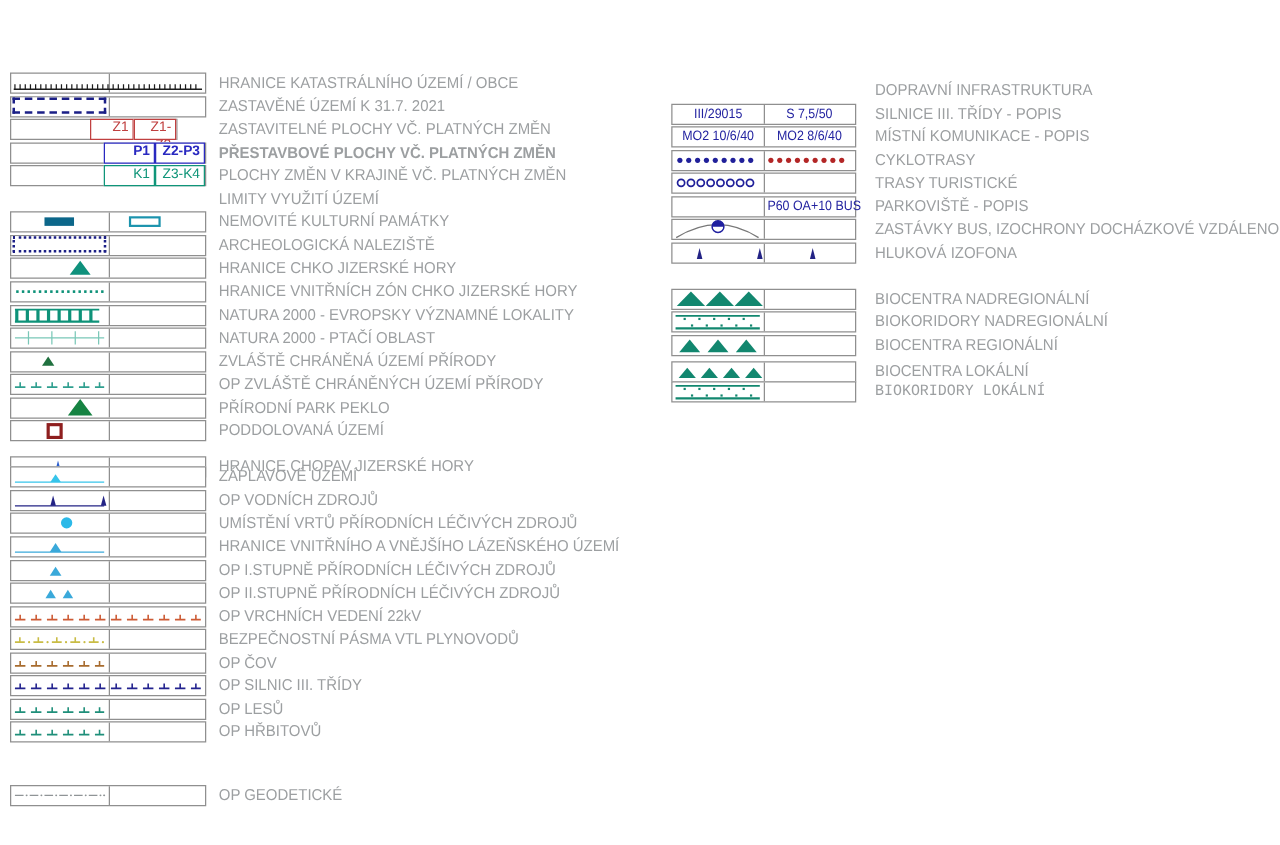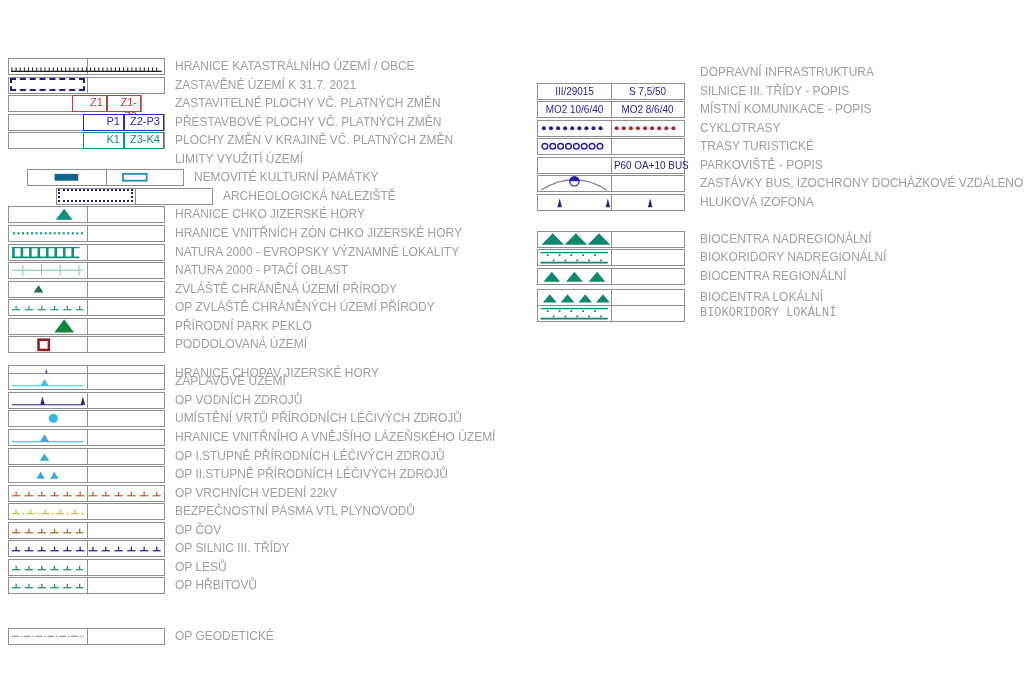--- a/index.html
+++ b/index.html
@@ -80,50 +80,50 @@
         <span class="legend-label" style="left:167px">ZASTAVĚNÉ ÚZEMÍ K 31.7. 2021</span>
       </div>
       <div class="legend-row" style="top: 37.1px;">
         <div class="sym-box" style="width:134px">
         <span class="divider"></span>
         <span class="zone-code" style="left:47.8%;width:26.4%;border-color:#c04040;color:#c04040">Z1</span>
       <span class="zone-code" style="left:74.2%;width:25.8%;border-color:#c04040;color:#c04040">Z1-Z2</span>
         </div>
         <span class="legend-label" style="left:167px">ZASTAVITELNÉ PLOCHY VČ. PLATNÝCH ZMĚN</span>
       </div>
-      <div class="legend-row" style="top: 55.7px;">
+      <div class="legend-row" style="top: 55.7px; font-weight: bold;">
         <div class="sym-box" style="width:157px">
         <span class="divider"></span>
         <span class="zone-code" style="left:47.8%;width:26.4%;border-color:#2929c0;color:#2929c0">P1</span>
       <span class="zone-code" style="left:74.2%;width:25.8%;border-color:#2929c0;color:#2929c0">Z2-P3</span>
         </div>
         <span class="legend-label" style="left:167px">PŘESTAVBOVÉ PLOCHY VČ. PLATNÝCH ZMĚN</span>
       </div>
       <div class="legend-row" style="top: 74.2px;">
         <div class="sym-box" style="width:157px">
         <span class="divider"></span>
         <span class="zone-code" style="left:47.8%;width:26.4%;border-color:#0f9579;color:#0f9579">K1</span>
       <span class="zone-code" style="left:74.2%;width:25.8%;border-color:#0f9579;color:#0f9579">Z3-K4</span>
         </div>
         <span class="legend-label" style="left:167px">PLOCHY ZMĚN V KRAJINĚ VČ. PLATNÝCH ZMĚN</span>
       </div>
       <div class="legend-row" style="top: 92.8px;">
         <span class="legend-label" style="left:167px">LIMITY VYUŽITÍ ÚZEMÍ</span>
       </div>
-      <div class="legend-row" style="top: 111.3px; margin-left: 19px;">
+      <div class="legend-row" style="top: 111.3px;">
         <div class="sym-box" style="width:157px">
         <span class="divider"></span>
         <svg class="sym" width="154.6" height="14.6" viewBox="0 0 157 15" preserveAspectRatio="none">
             <rect x="27" y="4" width="24" height="7" fill="#0c678a"></rect>
             <rect x="96.5" y="4" width="24" height="7" fill="#fff" stroke="#1b93ad" stroke-width="1.8"></rect>
           </svg>
         </div>
         <span class="legend-label" style="left:167px">NEMOVITÉ KULTURNÍ PAMÁTKY</span>
       </div>
-      <div class="legend-row" style="top: 129.8px; margin-left: 48px;">
+      <div class="legend-row" style="top: 129.8px;">
         <div class="sym-box" style="width:157px">
         <span class="divider"></span>
         <span class="cell-border" style="left:0.5px;top:0.5px;width:75.5px;height:13px;border:2.3px dotted #1b1f86"></span>
         </div>
         <span class="legend-label" style="left:167px">ARCHEOLOGICKÁ NALEZIŠTĚ</span>
       </div>
       <div class="legend-row" style="top: 148.4px;">
         <div class="sym-box" style="width:157px">
         <span class="divider"></span>
         <svg class="sym" width="154.6" height="14.6" viewBox="0 0 157 15" preserveAspectRatio="none">

